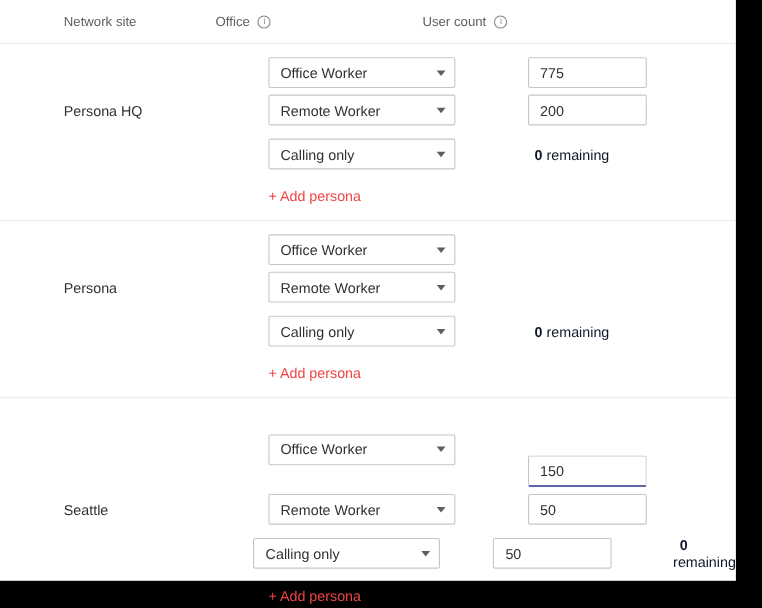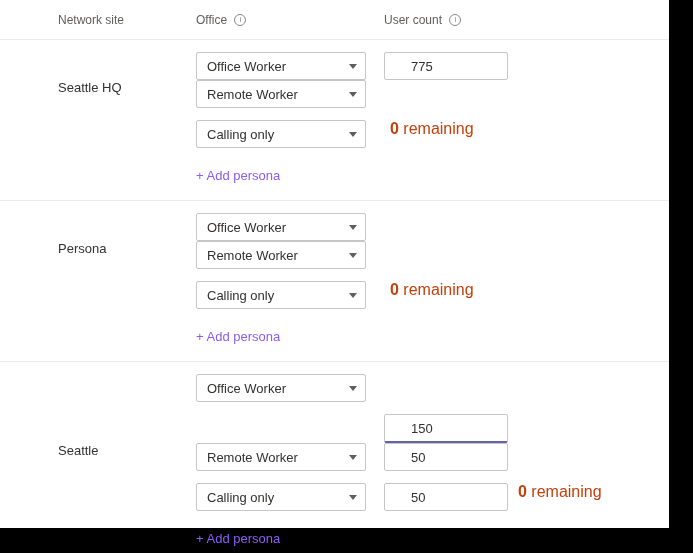--- a/index.html
+++ b/index.html
@@ -41,22 +41,23 @@
     font-size: 8px;
     line-height: 10px;
     text-align: center;
     color: #8a8886;
     margin-left: 4px;
     vertical-align: middle;
   }
   .site-block { border-bottom: 1px solid #edebe9; }
   .row {
     display: flex;
-    align-items: flex-start;
+    align-items: center;
     min-height: 40px;
+    gap: 48px;
   }
   .row .col-site { font-size: 13px; color: #323130; }
   .select {
     width: 170px;
     height: 28px;
     border: 1px solid #c8c6c4;
     border-radius: 2px;
     background: #fff;
     display: flex;
     align-items: center;
@@ -66,44 +67,44 @@
     color: #323130;
     cursor: pointer;
   }
   .chev {
     width: 0; height: 0;
     border-left: 4px solid transparent;
     border-right: 4px solid transparent;
     border-top: 5px solid #605e5c;
   }
   .count-input {
-    width: 124px;
+    width: 108px;
     height: 28px;
     border: 1px solid #c8c6c4;
     border-radius: 2px;
     background: #fff;
-    padding: 0 0 0 26px;
+    padding: 0 0 0 10px;
     font-size: 13px;
     color: #323130;
     font-family: inherit;
     outline: none;
   }
   .count-input.focused {
     border-bottom: 2px solid #6264a7;
     height: 29px;
     margin-top: 40px;
   }
   .remaining {
-    font-size: 16px;
-    color: #c2410c;
+    font-size: 13px;
+    color: #0f172a;
     padding-left: 6px;
   }
   .remaining b { font-weight: 600; }
   .add-link {
-    color: #8b5cf6;
+    color: #ef4444;
     font-size: 13px;
     padding: 8px 0 12px 0;
     cursor: pointer;
   }
   .pad-top { padding-top: 12px; }
 </style>
 </head>
 <body>
 
 <div class="panel">
@@ -128,27 +129,28 @@
           <div class="col-persona">
             <div class="select">
               <span>Office Worker</span>
               <span class="chev"></span>
             </div>
           </div>
           <div class="col-count"><input class="count-input" value="775" style=""></div>
           <div class="col-remain"></div>
         </div>
         <div class="row">
-          <div class="col-site">Seattle HQ</div>
+          <div class="col-site">Persona HQ</div>
           <div class="col-persona">
             <div class="select">
               <span>Remote Worker</span>
               <span class="chev"></span>
             </div>
           </div>
+          <div class="col-count"><input class="count-input" value="200" style=""></div>
           <div class="col-remain"></div>
         </div>
         <div class="row">
           <div class="col-site"></div>
           <div class="col-persona">
             <div class="select">
               <span>Calling only</span>
               <span class="chev"></span>
             </div>
           </div>

